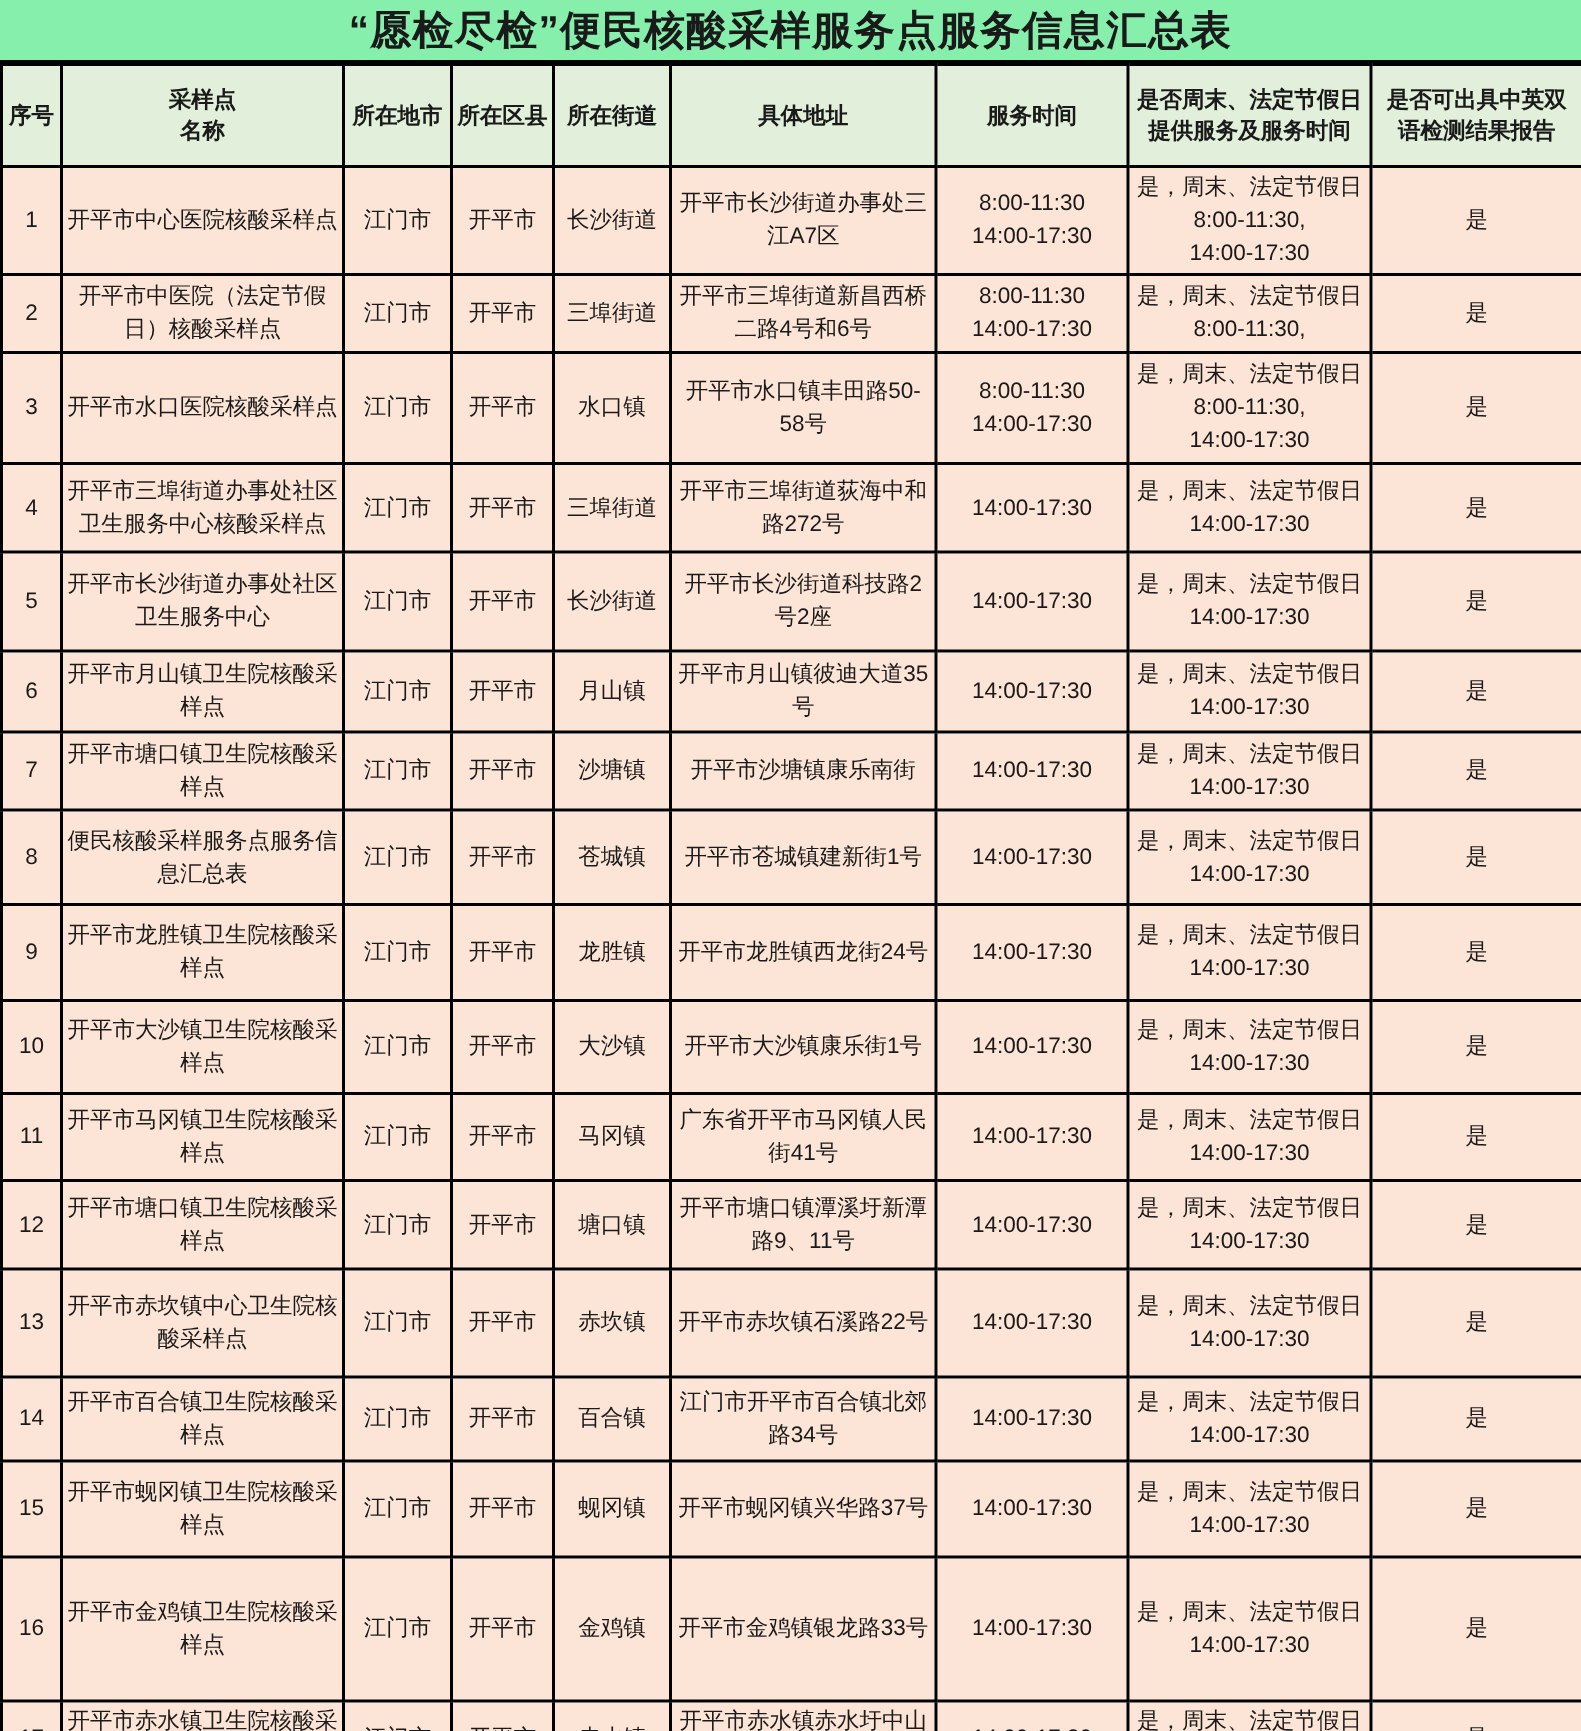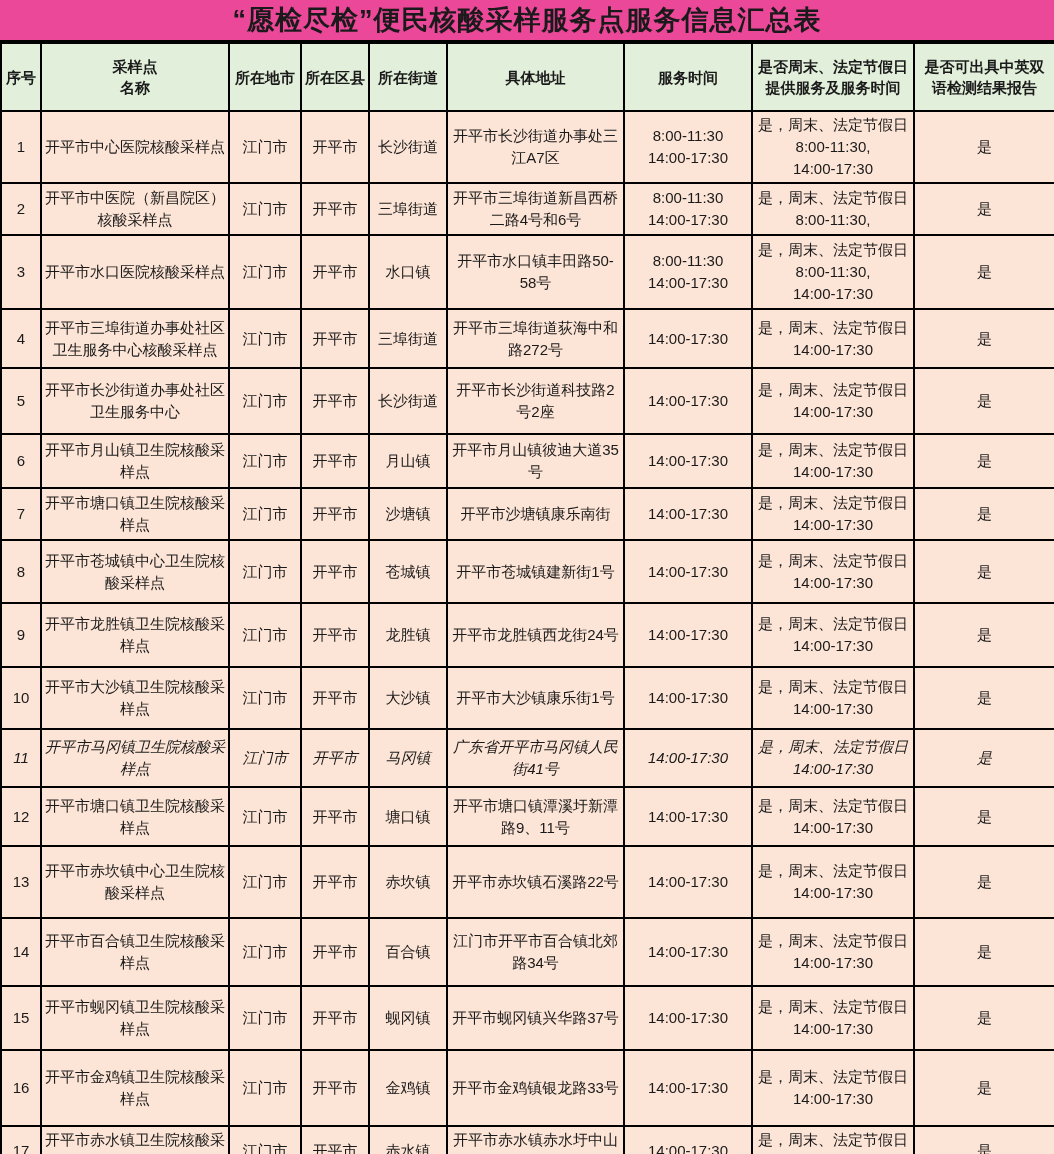--- a/index.html
+++ b/index.html
@@ -1,21 +1,21 @@
 <!DOCTYPE html>
 <html><head>
 <meta charset="utf-8">
 <style>
   html,body { margin:0; padding:0; background:#ffffff; }
   body { font-family:"Liberation Sans","DejaVu Sans",sans-serif; color:#1a1a1a; }
   .page { width:1054px; background:#ffffff; }
 
   .title-bar {
     width:1054px; height:42px; box-sizing:border-box;
-    background:#ec4899;
+    background:#86efac;
     border-bottom:2px solid #000;
     display:flex; align-items:center; justify-content:center;
     font-size:27px; font-weight:bold; letter-spacing:1px;
     overflow:hidden;
   }
 
   table.summary {
     width:1054px; table-layout:fixed;
     border-collapse:collapse;
   }
@@ -85,21 +85,21 @@
           <td>开平市长沙街道办事处三江A7区</td>
           <td>8:00-11:30
 14:00-17:30</td>
           <td>是，周末、法定节假日
 8:00-11:30,
 14:00-17:30</td>
           <td>是</td>
         </tr>
         <tr style="height: 52px;">
           <td class="num">2</td>
-          <td>开平市中医院（新昌院区）核酸采样点</td>
+          <td>开平市中医院（法定节假日）核酸采样点</td>
           <td>江门市</td>
           <td>开平市</td>
           <td>三埠街道</td>
           <td>开平市三埠街道新昌西桥二路4号和6号</td>
           <td>8:00-11:30
 14:00-17:30</td>
           <td>是，周末、法定节假日
 8:00-11:30,</td>
           <td>是</td>
         </tr>
@@ -160,21 +160,21 @@
           <td>开平市</td>
           <td>沙塘镇</td>
           <td>开平市沙塘镇康乐南街</td>
           <td>14:00-17:30</td>
           <td>是，周末、法定节假日
 14:00-17:30</td>
           <td>是</td>
         </tr>
         <tr style="height: 63px;">
           <td class="num">8</td>
-          <td>开平市苍城镇中心卫生院核酸采样点</td>
+          <td>便民核酸采样服务点服务信息汇总表</td>
           <td>江门市</td>
           <td>开平市</td>
           <td>苍城镇</td>
           <td>开平市苍城镇建新街1号</td>
           <td>14:00-17:30</td>
           <td>是，周末、法定节假日
 14:00-17:30</td>
           <td>是</td>
         </tr>
         <tr style="height: 64px;">
@@ -194,21 +194,21 @@
           <td>开平市大沙镇卫生院核酸采样点</td>
           <td>江门市</td>
           <td>开平市</td>
           <td>大沙镇</td>
           <td>开平市大沙镇康乐街1号</td>
           <td>14:00-17:30</td>
           <td>是，周末、法定节假日
 14:00-17:30</td>
           <td>是</td>
         </tr>
-        <tr style="height: 58px; font-style: italic;">
+        <tr style="height: 58px;">
           <td class="num">11</td>
           <td>开平市马冈镇卫生院核酸采样点</td>
           <td>江门市</td>
           <td>开平市</td>
           <td>马冈镇</td>
           <td>广东省开平市马冈镇人民街41号</td>
           <td>14:00-17:30</td>
           <td>是，周末、法定节假日
 14:00-17:30</td>
           <td>是</td>
@@ -230,21 +230,21 @@
           <td>开平市赤坎镇中心卫生院核酸采样点</td>
           <td>江门市</td>
           <td>开平市</td>
           <td>赤坎镇</td>
           <td>开平市赤坎镇石溪路22号</td>
           <td>14:00-17:30</td>
           <td>是，周末、法定节假日
 14:00-17:30</td>
           <td>是</td>
         </tr>
-        <tr style="height: 68px;">
+        <tr style="height: 56px;">
           <td class="num">14</td>
           <td>开平市百合镇卫生院核酸采样点</td>
           <td>江门市</td>
           <td>开平市</td>
           <td>百合镇</td>
           <td>江门市开平市百合镇北郊路34号</td>
           <td>14:00-17:30</td>
           <td>是，周末、法定节假日
 14:00-17:30</td>
           <td>是</td>
@@ -254,21 +254,21 @@
           <td>开平市蚬冈镇卫生院核酸采样点</td>
           <td>江门市</td>
           <td>开平市</td>
           <td>蚬冈镇</td>
           <td>开平市蚬冈镇兴华路37号</td>
           <td>14:00-17:30</td>
           <td>是，周末、法定节假日
 14:00-17:30</td>
           <td>是</td>
         </tr>
-        <tr style="height: 76px;">
+        <tr style="height: 96px;">
           <td class="num">16</td>
           <td>开平市金鸡镇卫生院核酸采样点</td>
           <td>江门市</td>
           <td>开平市</td>
           <td>金鸡镇</td>
           <td>开平市金鸡镇银龙路33号</td>
           <td>14:00-17:30</td>
           <td>是，周末、法定节假日
 14:00-17:30</td>
           <td>是</td>

